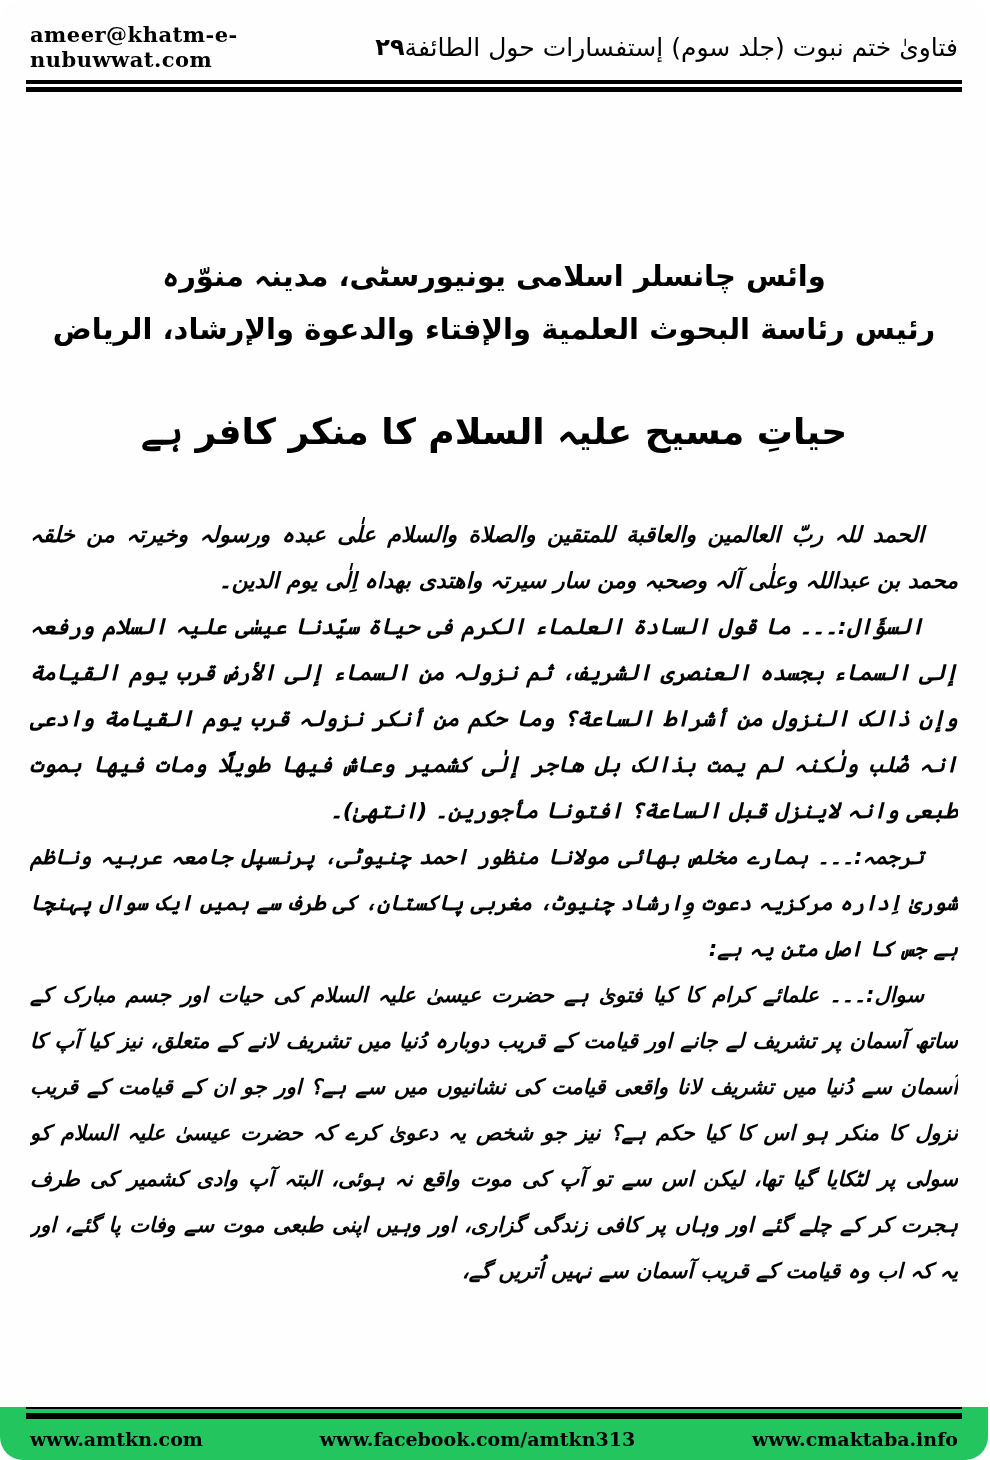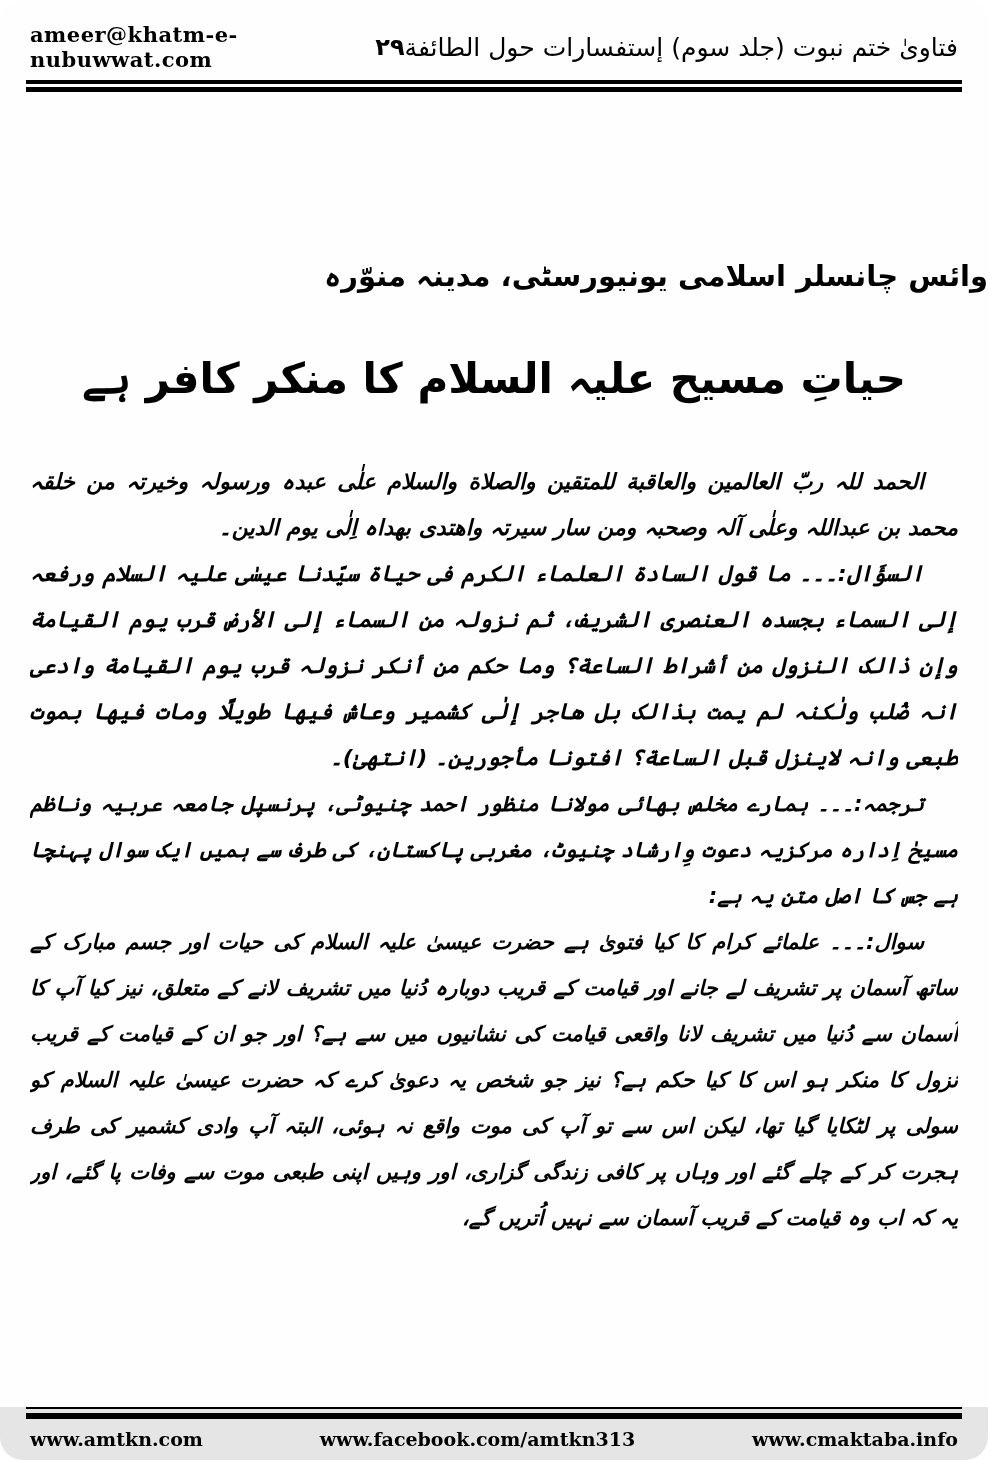--- a/index.html
+++ b/index.html
@@ -47,48 +47,48 @@
     border-bottom: 5px solid #000;
   }
   
   .address {
     margin-top: 158px;
     text-align: center;
     direction: rtl;
     font-weight: bold;
     font-size: 29px;
   }
-  .address .addr-line { line-height: 53px; text-align: right; }
+  .address .addr-line { line-height: 53px; }
   
   .heading {
     margin: 44px 0 0 0;
     text-align: center;
     direction: rtl;
     font-weight: bold;
-    font-size: 42px;
+    font-size: 36px;
     line-height: 64px;
   }
   
   .body-text {
     margin: 48px 30px 0 30px;
     height: 778px;
     overflow: hidden;
     direction: rtl;
     text-align: justify;
     font-weight: bold;
   }
   .body-text p { margin: 0; text-indent: 34px; font-style: italic; }
   .body-text p.ar { font-size: 22px; line-height: 46px; }
   .body-text p.ur { font-size: 21px; line-height: 46px; }
   
   .footer {
     position: absolute;
     left: 0; right: 0; bottom: 0;
     padding-bottom: 10px;
-    background: #e5e5e5;
+    background: #22c55e;
   }
   .rule-foot {
     margin: 0 26px;
     height: 4px;
     border-top: 2px solid #000;
     border-bottom: 6px solid #000;
   }
   .footer .links {
     display: flex;
     justify-content: space-between;
@@ -106,28 +106,29 @@
   <div class="header">
     <span class="email">ameer@khatm-e-nubuwwat.com</span>
     <span class="page-num">۲۹</span>
     <span class="book-title">فتاویٰ ختم نبوت (جلد سوم) إستفسارات حول الطائفة</span>
   </div>
 
   <div class="rule-head"></div>
 
   <div class="address">
     <div class="addr-line">وائس چانسلر اسلامی یونیورسٹی، مدینہ منوّرہ</div>
+    <div class="addr-line">رئیس رئاسة البحوث العلمية والإفتاء والدعوة والإرشاد، الریاض</div>
   </div>
 
   <h1 class="heading">حیاتِ مسیح علیہ السلام کا منکر کافر ہے</h1>
 
   <div class="body-text">
     <p class="ar">الحمد للہ ربّ العالمین والعاقبة للمتقین والصلاة والسلام علٰی عبدہ ورسولہ وخیرتہ من خلقہ محمد بن عبداللہ وعلٰی آلہ وصحبہ ومن سار سیرتہ واھتدی بھداہ اِلٰی یوم الدین۔</p>
     <p class="ar">السؤَال:۔۔۔ ما قول السادة العلماء الکرم فی حیاة سیّدنا عیسٰی علیہ السلام ورفعہ إلی السماء بجسدہ العنصری الشریف، ثم نزولہ من السماء إلی الأرض قرب یوم القیامة وإن ذالک النزول من أشراط الساعة؟ وما حکم من أنکر نزولہ قرب یوم القیامة وادعی انہ ضُلب ولٰکنہ لم یمت بذالک بل ھاجر إلٰی کشمیر وعاش فیھا طویلًا ومات فیھا بموت طبعی وانہ لاینزل قبل الساعة؟ افتونا مأجورین۔ (انتھیٰ)۔</p>
-    <p class="ur">ترجمہ:۔۔۔ ہمارے مخلص بھائی مولانا منظور احمد چنیوٹی، پرنسپل جامعہ عربیہ وناظم مسیحٰ اِدارہ مرکزیہ دعوت وِارشاد چنیوٹ، مغربی پاکستان، کی طرف سے ہمیں ایک سوال پہنچا ہے جس کا اصل متن یہ ہے:</p>
+    <p class="ur">ترجمہ:۔۔۔ ہمارے مخلص بھائی مولانا منظور احمد چنیوٹی، پرنسپل جامعہ عربیہ وناظم شوریٰ اِدارہ مرکزیہ دعوت وِارشاد چنیوٹ، مغربی پاکستان، کی طرف سے ہمیں ایک سوال پہنچا ہے جس کا اصل متن یہ ہے:</p>
     <p class="ur">سوال:۔۔۔ علمائے کرام کا کیا فتویٰ ہے حضرت عیسیٰ علیہ السلام کی حیات اور جسم مبارک کے ساتھ آسمان پر تشریف لے جانے اور قیامت کے قریب دوبارہ دُنیا میں تشریف لانے کے متعلق، نیز کیا آپ کا آسمان سے دُنیا میں تشریف لانا واقعی قیامت کی نشانیوں میں سے ہے؟ اور جو ان کے قیامت کے قریب نزول کا منکر ہو اس کا کیا حکم ہے؟ نیز جو شخص یہ دعویٰ کرے کہ حضرت عیسیٰ علیہ السلام کو سولی پر لٹکایا گیا تھا، لیکن اس سے تو آپ کی موت واقع نہ ہوئی، البتہ آپ وادی کشمیر کی طرف ہجرت کر کے چلے گئے اور وہاں پر کافی زندگی گزاری، اور وہیں اپنی طبعی موت سے وفات پا گئے، اور یہ کہ اب وہ قیامت کے قریب آسمان سے نہیں اُتریں گے،</p>
   </div>
 
   <div class="footer">
     <div class="rule-foot"></div>
     <div class="links">
       <span>www.amtkn.com</span>
       <span>www.facebook.com/amtkn313</span>
       <span>www.cmaktaba.info</span>
     </div>

